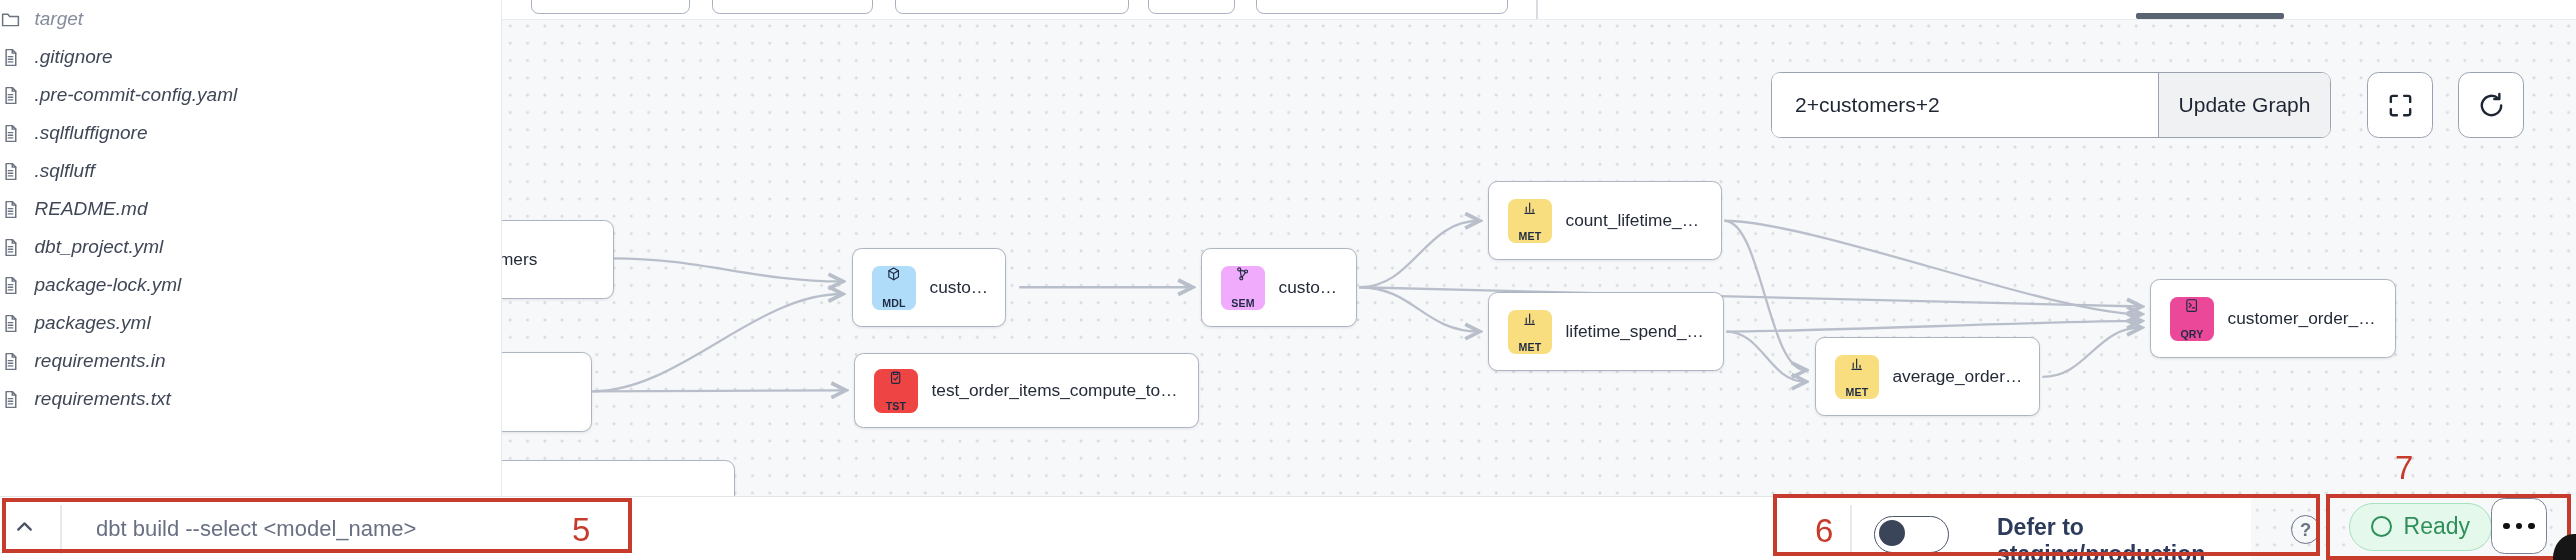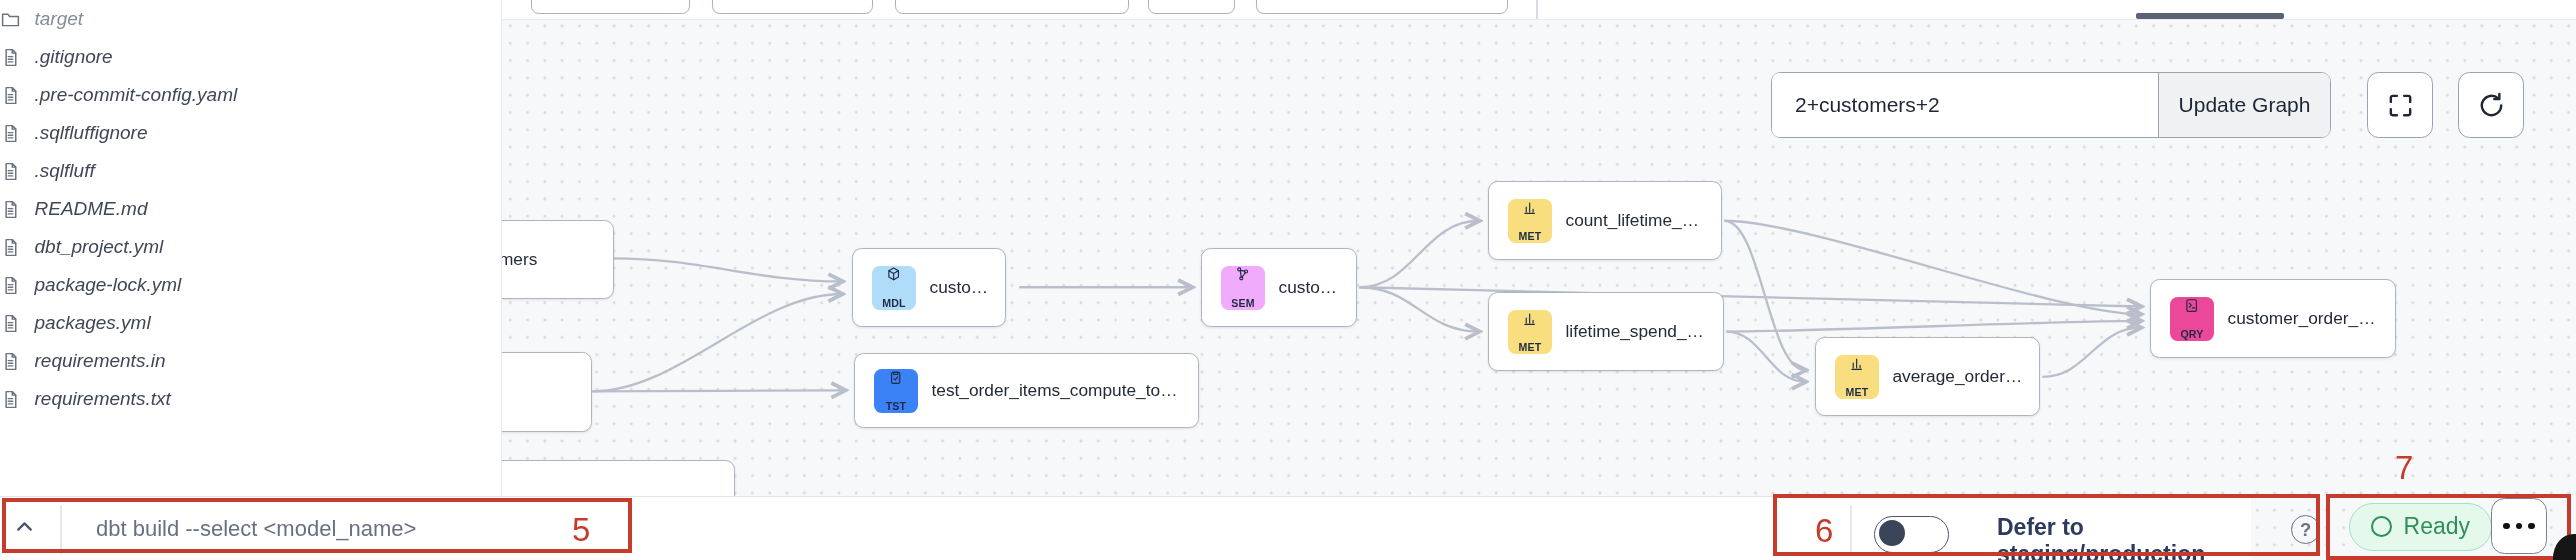--- a/index.html
+++ b/index.html
@@ -114,21 +114,21 @@
         <div class="nicon" style="background: rgb(174, 220, 249);">
           <svg viewBox="0 0 24 24" fill="none" stroke="#1f2a44" stroke-width="1.7" stroke-linecap="round" stroke-linejoin="round">
             <path d="M12 3l7 4v9l-7 4-7-4V7z"></path>
             <path d="M12 11l7-4M12 11L5 7M12 11v9"></path>
           </svg>
           <span class="nbadge">MDL</span>
         </div>
         <span class="nlabel">customers</span>
       </div>
       <div class="node" style="left: 854px; top: 353px; width: 345px; height: 75px;">
-        <div class="nicon" style="background: #3b82f6;">
+        <div class="nicon" style="background: #ef4444;">
           <svg viewBox="0 0 24 24" fill="none" stroke="#1f2a44" stroke-width="1.7" stroke-linecap="round" stroke-linejoin="round">
             <rect x="6" y="5" width="12" height="16" rx="2"></rect>
             <path d="M9 5h6v3H9z"></path>
             <path d="M9.5 14l2 2 3.5-4.5"></path>
           </svg>
           <span class="nbadge">TST</span>
         </div>
         <span class="nlabel">test_order_items_compute_to_bools…</span>
       </div>
       <div class="node" style="left: 1201px; top: 248px; width: 156px; height: 79px;">

